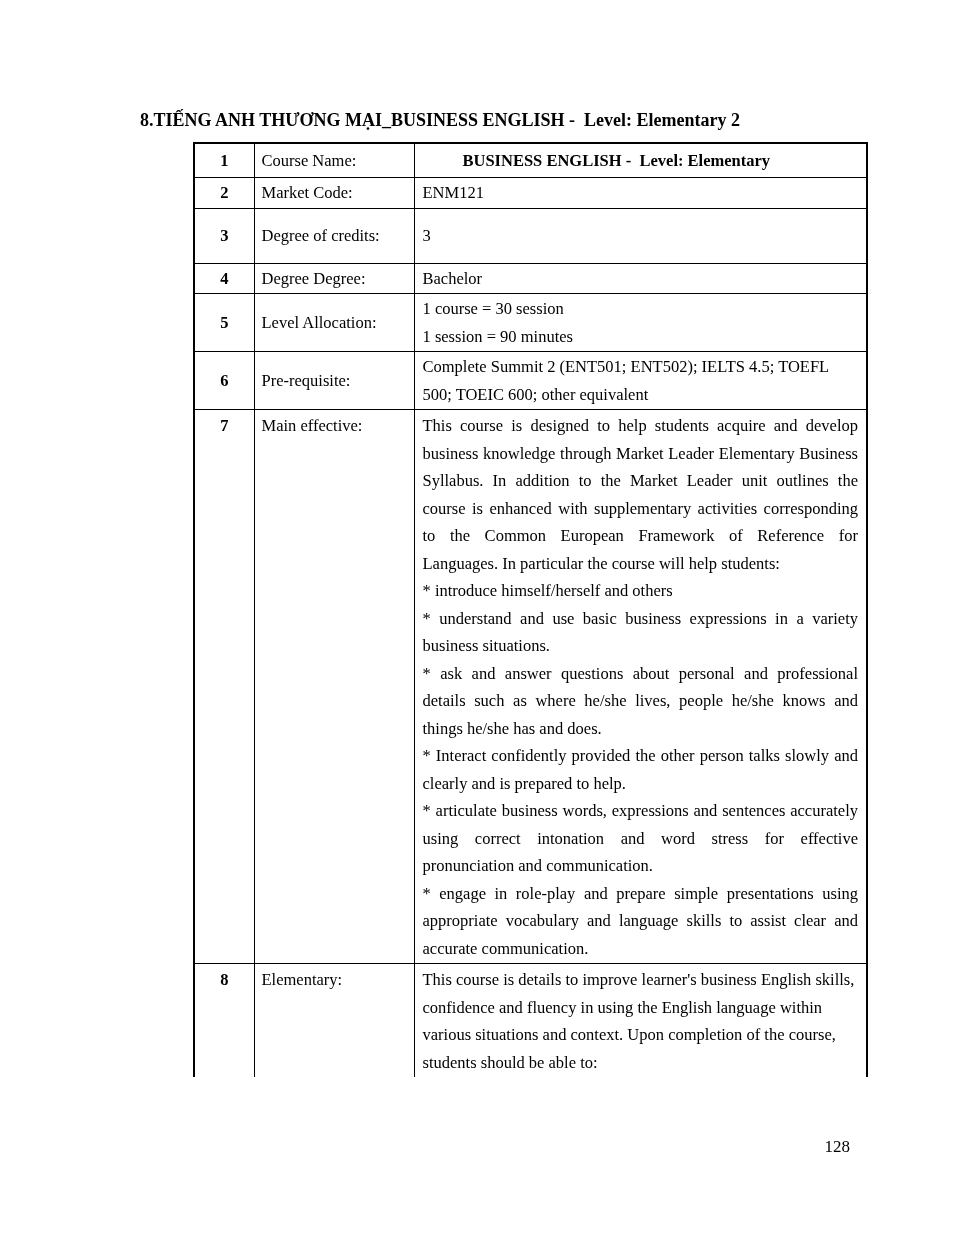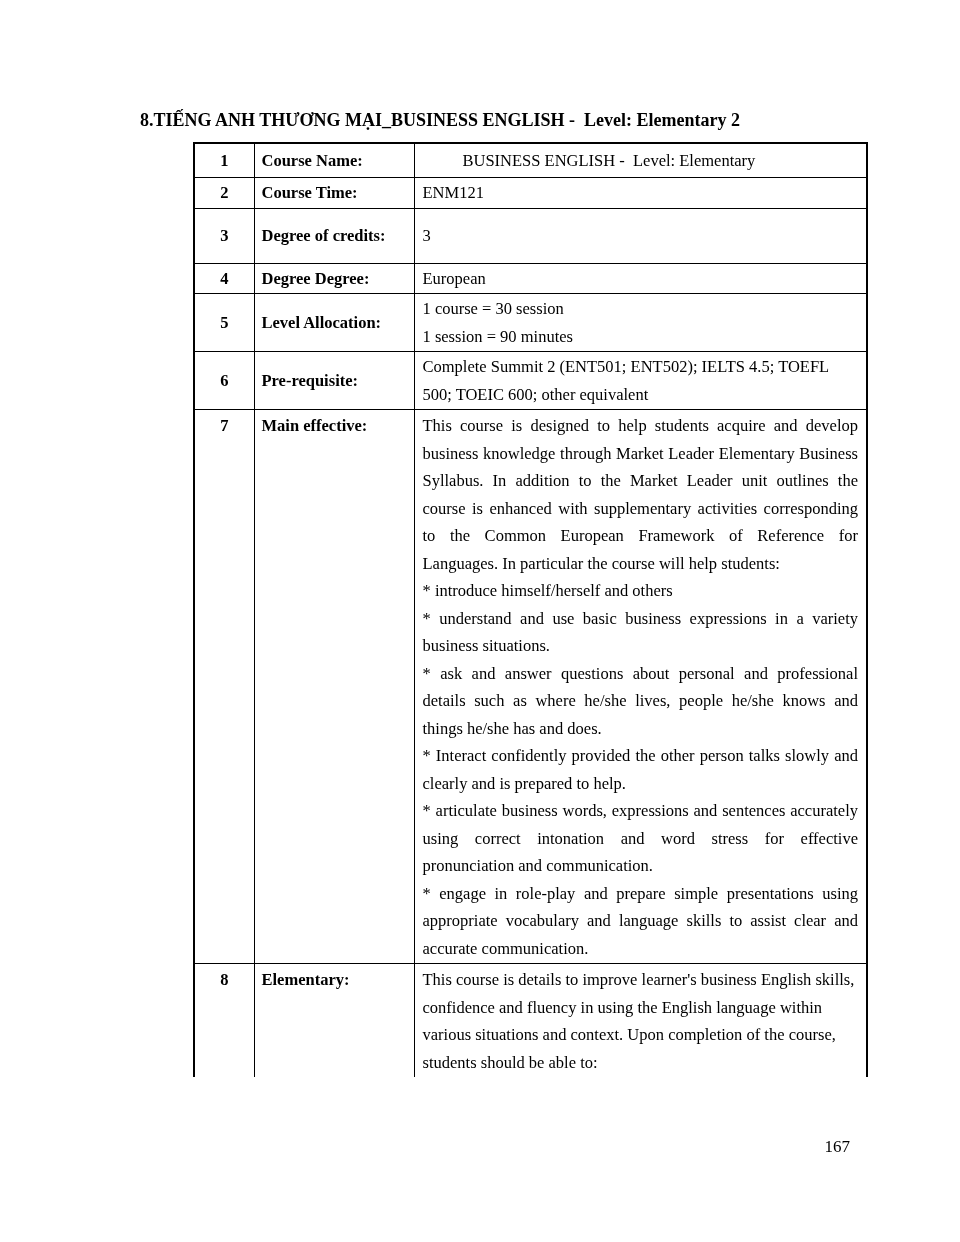--- a/index.html
+++ b/index.html
@@ -41,36 +41,36 @@
     line-height: 27.5px;
     padding: 1px 8px;
     vertical-align: middle;
     overflow: hidden;
   }
   .num-cell {
     text-align: center;
     font-weight: bold;
   }
   .label-cell {
-    font-weight: bold;
+    font-weight: normal;
     padding-left: 7px !important;
     padding-right: 4px !important;
   }
   .value-cell {
     white-space: pre-wrap;
   }
   
   .course-table tr:nth-child(1) { height: 34px; }
   .course-table tr:nth-child(2) { height: 31px; }
   .course-table tr:nth-child(3) { height: 55px; }
   .course-table tr:nth-child(4) { height: 30px; }
   .course-table tr:nth-child(5) { height: 55px; }
   .course-table tr:nth-child(6) { height: 56px; }
   
-  .course-table tr:nth-child(1) .value-cell { font-weight: normal; padding-left: 48px; }
+  .course-table tr:nth-child(1) .value-cell { font-weight: bold; padding-left: 48px; }
   
   .course-table tr:nth-child(7) td,
   .course-table tr:nth-child(8) td { vertical-align: top; padding-top: 2px; }
   .course-table tr:nth-child(7) .value-cell { text-align: justify; }
   
   .course-table tr:nth-child(8) td { border-bottom: none; }
   .page-number {
     position: absolute;
     top: 1136px;
     right: 110px;
@@ -92,32 +92,32 @@
       <col style="width:453px">
     </colgroup>
     <tbody>
       <tr>
         <td class="num-cell">1</td>
         <td class="label-cell">Course Name:</td>
         <td class="value-cell">BUSINESS ENGLISH -  Level: Elementary</td>
       </tr>
       <tr>
         <td class="num-cell">2</td>
-        <td class="label-cell">Course Time:</td>
+        <td class="label-cell">Market Code:</td>
         <td class="value-cell">ENM121</td>
       </tr>
       <tr>
         <td class="num-cell">3</td>
         <td class="label-cell">Degree of credits:</td>
         <td class="value-cell">3</td>
       </tr>
       <tr>
         <td class="num-cell">4</td>
         <td class="label-cell">Degree Degree:</td>
-        <td class="value-cell">European</td>
+        <td class="value-cell">Bachelor</td>
       </tr>
       <tr>
         <td class="num-cell">5</td>
         <td class="label-cell">Level Allocation:</td>
         <td class="value-cell">1 course = 30 session
 1 session = 90 minutes</td>
       </tr>
       <tr>
         <td class="num-cell">6</td>
         <td class="label-cell">Pre-requisite:</td>
@@ -135,15 +135,15 @@
 * engage in role-play and prepare simple presentations using appropriate vocabulary and language skills to assist clear and accurate communication.</td>
       </tr>
       <tr>
         <td class="num-cell">8</td>
         <td class="label-cell">Elementary:</td>
         <td class="value-cell">This course is details to improve learner's business English skills, confidence and fluency in using the English language within various situations and context. Upon completion of the course, students should be able to:</td>
       </tr>
     </tbody>
   </table>
 
-  <div class="page-number">167</div>
+  <div class="page-number">128</div>
 
 </div>
 
 </body></html>

